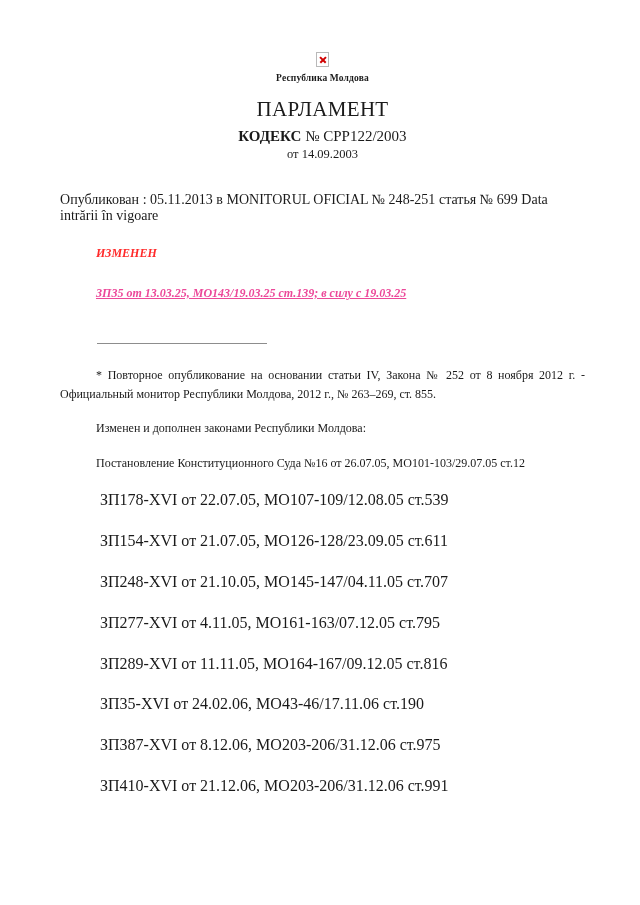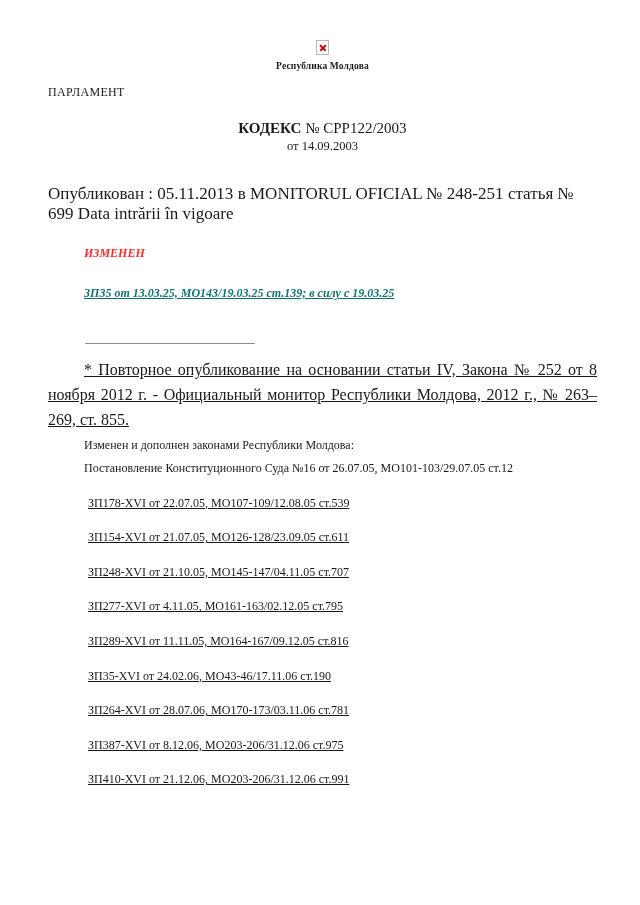--- a/index.html
+++ b/index.html
@@ -11,21 +11,21 @@
     width: 640px;
     height: 905px;
     font-family: "Liberation Serif", "DejaVu Serif", serif;
     color: #1a1a1a;
     overflow: hidden;
   }
   .page {
     position: relative;
     width: 640px;
     height: 905px;
-    padding: 0;
+    padding: 12px;
     box-sizing: border-box;
   }
   .content {
     padding: 40px 43px 0 48px;
     box-sizing: border-box;
   }
 
   
   .broken-img-wrap {
     text-align: center;
@@ -56,25 +56,25 @@
 
   
   .org-name {
     text-align: center;
     font-weight: bold;
     font-size: 9.5px;
     letter-spacing: 0.15px;
     margin: 0 0 14px 0;
   }
   .parliament {
-    text-align: left;
-    font-size: 12px;
+    text-align: center;
+    font-size: 21px;
     font-weight: normal;
     letter-spacing: 0.3px;
-    margin: 0 0 20px 0;
+    margin: 0 0 6px 0;
   }
   .code-line {
     text-align: center;
     font-size: 15px;
     margin: 0 0 2px 0;
   }
   .code-line .bold { font-weight: bold; }
   .code-date {
     text-align: center;
     font-size: 12.5px;
@@ -84,90 +84,88 @@
     text-align: center;
     font-size: 14.5px;
     font-weight: bold;
     line-height: 1.45;
     letter-spacing: 0.1px;
     margin: 0 0 34px 0;
   }
 
   
   .published {
-    font-size: 17px;
+    font-size: 14px;
     margin: 0 0 22px 0;
     text-align: left;
     letter-spacing: 0.02px;
   }
 
   
   .modified {
     color: #ff2a2a;
     font-style: italic;
     font-weight: bold;
     font-size: 12px;
     margin: 0 0 9px 36px;
     padding: 0;
   }
   .modlink-wrap {
     margin: 22px 0 0 36px;
   }
   .modlink {
-    color: #0f766e;
+    color: #ec4899;
     font-style: italic;
     font-weight: bold;
     font-size: 12px;
     text-decoration: underline;
     cursor: pointer;
   }
 
   
   .sep-wrap {
     margin: 42px 0 0 37px;
   }
   .sep-line {
     width: 170px;
     height: 1px;
     background: #8d8d8d;
   }
   .footnote {
-    font-size: 16px;
+    font-size: 12px;
     line-height: 1.55;
-    margin: 14px 0 0 0;
+    margin: 22px 0 0 0;
     text-align: justify;
     text-indent: 36px;
-    text-decoration: underline;
   }
 
   
   .para {
     font-size: 12px;
     line-height: 1.55;
-    margin: 4px 0 0 0;
+    margin: 16px 0 0 0;
     text-align: justify;
     text-indent: 36px;
   }
   .para-courtwide {
     text-align: justify;
     text-align-last: left;
   }
 
   
   .law-list {
     list-style: none;
     margin: 0;
     padding: 0;
   }
   .law-item {
-    font-size: 12px;
+    font-size: 16px;
     line-height: 1.55;
     margin: 16px 0 0 40px;
     white-space: nowrap;
-    text-decoration: underline;
   }
 </style>
 </head>
 <body>
 
 <div class="page">
   <div class="content">
 
     <div class="broken-img-wrap">
       <span class="broken-img"></span>
@@ -199,23 +197,22 @@
     <div class="footnote">* Повторное опубликование на основании статьи IV, Закона № 252 от 8 ноября 2012 г. - Официальный монитор Республики Молдова, 2012 г., № 263–269, ст. 855.</div>
 
     <div class="para">Изменен и дополнен законами Республики Молдова:</div>
 
     <div class="para para-courtwide">Постановление Конституционного Суда №16 от 26.07.05, МО101-103/29.07.05 ст.12</div>
 
     <ul class="law-list">
       <li class="law-item">ЗП178-XVI от 22.07.05, МО107-109/12.08.05 ст.539</li>
       <li class="law-item">ЗП154-XVI от 21.07.05, МО126-128/23.09.05 ст.611</li>
       <li class="law-item">ЗП248-XVI от 21.10.05, МО145-147/04.11.05 ст.707</li>
-      <li class="law-item">ЗП277-XVI от 4.11.05, МО161-163/02.12.05 ст.795</li>
+      <li class="law-item">ЗП277-XVI от 4.11.05, МО161-163/07.12.05 ст.795</li>
       <li class="law-item">ЗП289-XVI от 11.11.05, МО164-167/09.12.05 ст.816</li>
       <li class="law-item">ЗП35-XVI от 24.02.06, МО43-46/17.11.06 ст.190</li>
-      <li class="law-item">ЗП264-XVI от 28.07.06, МО170-173/03.11.06 ст.781</li>
       <li class="law-item">ЗП387-XVI от 8.12.06, МО203-206/31.12.06 ст.975</li>
       <li class="law-item">ЗП410-XVI от 21.12.06, МО203-206/31.12.06 ст.991</li>
 
     </ul>
 
   </div>
 </div>
 
 </body></html>

